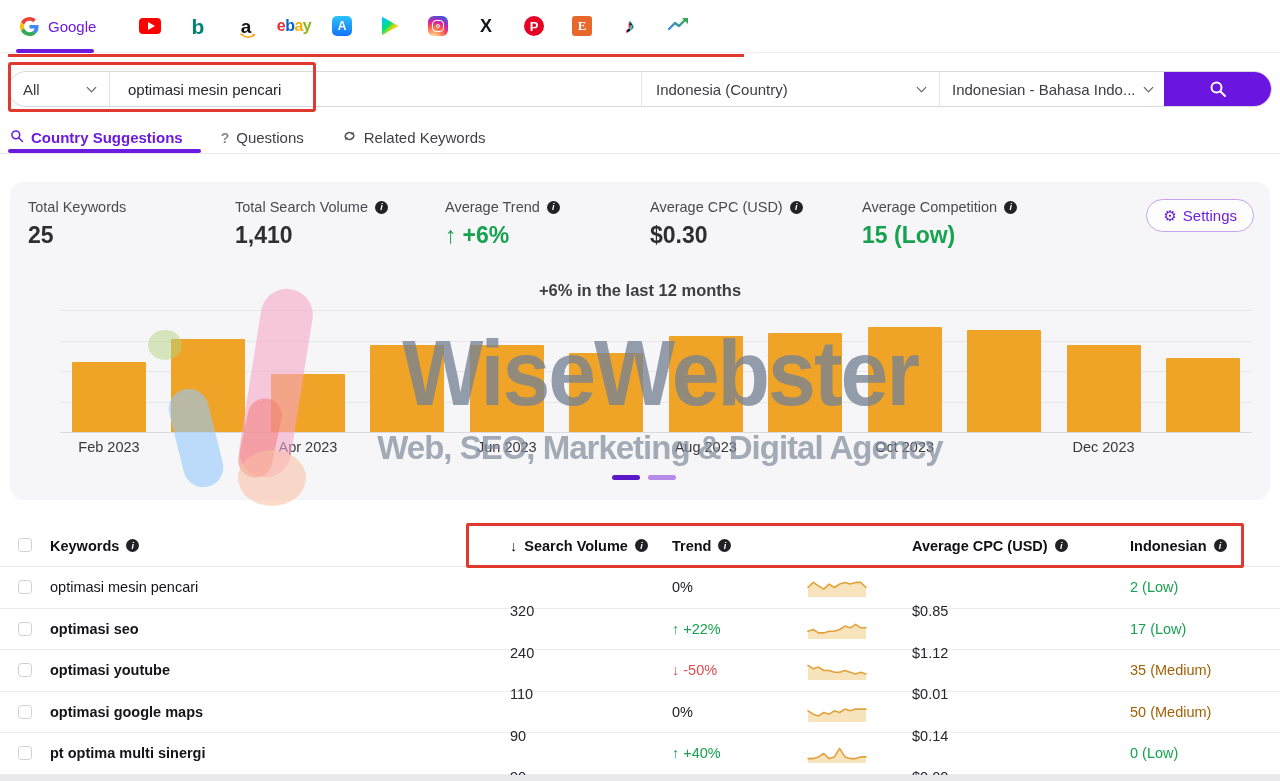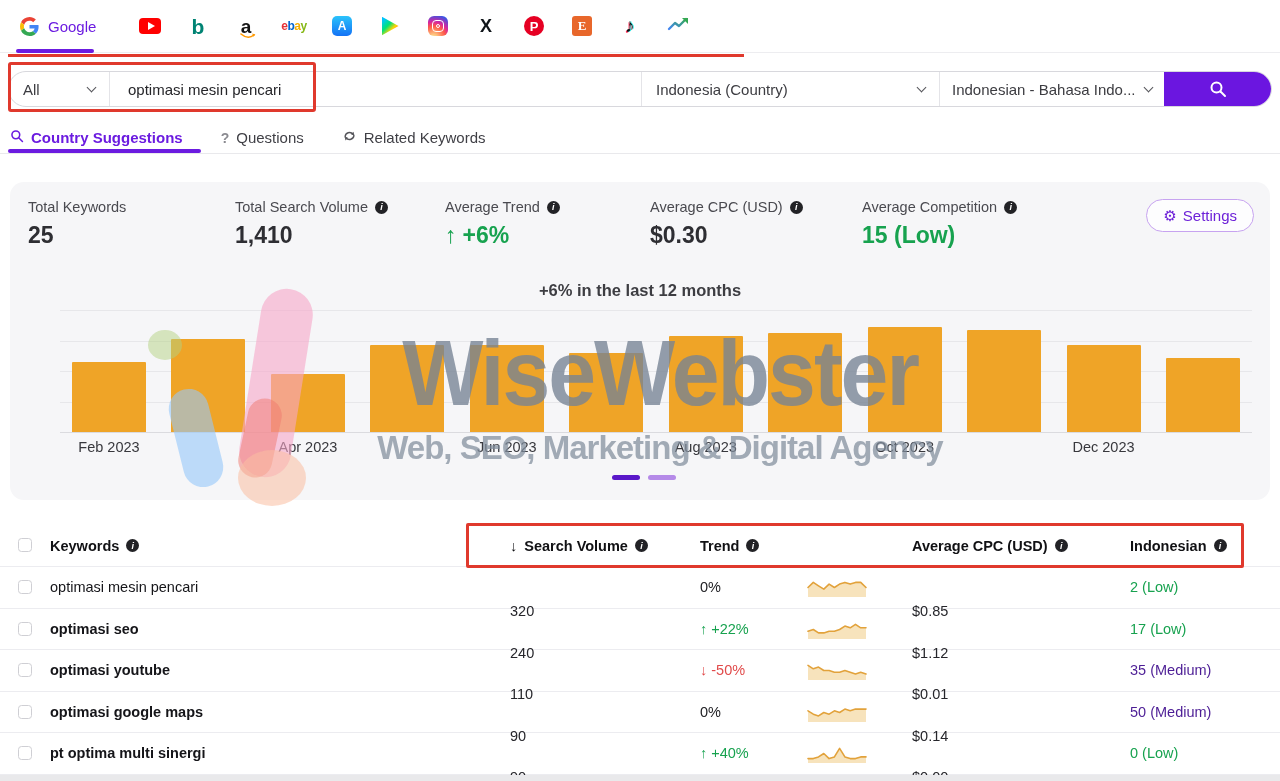--- a/index.html
+++ b/index.html
@@ -14,21 +14,21 @@
   .plat { height:40px; width:48px; display:flex; align-items:center; justify-content:center; cursor:pointer; position:relative; }
   .plat-google { width:112px; justify-content:flex-start; gap:9px; padding-left:6px; }
   .plat-google .glabel { font-size:15px; font-weight:400; color:#6b1be0; }
   .plat-google::after { content:""; position:absolute; left:2px; bottom:-7px; width:78px; height:4px; background:#6b1be0; border-radius:2px; }
   .gsvg svg { width:19px; height:19px; display:block; }
   .yt { width:22px; height:16px; background:#ff0000; border-radius:4px; display:flex; align-items:center; justify-content:center; }
   .yt-tri { width:0; height:0; border-left:7px solid #fff; border-top:4.5px solid transparent; border-bottom:4.5px solid transparent; margin-left:2px; }
   .bing { color:#008373; font-size:21px; font-weight:800; line-height:1; }
   .amz { position:relative; color:#131313; font-size:19px; font-weight:800; line-height:1; }
   .amz svg { position:absolute; left:-1px; bottom:-4px; }
-  .ebay { font-size:12px; font-weight:800; letter-spacing:-0.5px; }
+  .ebay { font-size:16px; font-weight:800; letter-spacing:-0.5px; }
   .ebay b:nth-child(1){color:#e53238}.ebay b:nth-child(2){color:#0064d2}
   .ebay b:nth-child(3){color:#f5af02}.ebay b:nth-child(4){color:#86b817}
   .appstore { width:20px; height:20px; border-radius:5px; background:linear-gradient(180deg,#2bc3fb,#1472f5);
     color:#fff; font-size:12px; font-weight:700; display:flex; align-items:center; justify-content:center; }
   .gplay { width:17px; height:19px; background:linear-gradient(135deg,#00c4ff 10%,#00e376 40%,#ffd500 62%,#ff3a44 90%);
     clip-path:polygon(0 0,100% 50%,0 100%); }
   .insta { width:20px; height:20px; border-radius:6px; position:relative;
     background:radial-gradient(circle at 28% 110%, #fdf497 0%, #fd5949 45%, #d6249f 62%, #285AEB 92%); }
   .insta i { position:absolute; left:4px; top:4px; width:12px; height:12px; border:1.6px solid #fff; border-radius:4px; }
   .insta u { position:absolute; left:7.8px; top:7.8px; width:4.4px; height:4.4px; border:1.4px solid #fff; border-radius:50%; }
@@ -95,29 +95,29 @@
     letter-spacing:-2px; color:rgba(118,131,147,0.78); mix-blend-mode:multiply; transform:scaleY(1.08); white-space:nowrap; }
   .wm-sub { position:absolute; left:330px; top:247px; width:660px; text-align:center; font-size:33px; font-weight:700;
     letter-spacing:-1px; color:rgba(128,140,155,0.72); mix-blend-mode:multiply; white-space:nowrap; }
   .blob { position:absolute; pointer-events:none; }
   
   #thead { position:absolute; left:0; top:524px; width:1280px; height:43px; border-bottom:1px solid #ececf0;
     font-size:14.5px; font-weight:700; color:#111114; }
   .hcell { position:absolute; top:0; height:43px; display:flex; align-items:center; gap:7px; cursor:pointer; }
   .checkbox { position:absolute; left:18px; top:50%; transform:translateY(-50%); width:14px; height:14px;
     border:1.5px solid #cfcfd4; border-radius:3.5px; background:#fff; cursor:pointer; }
-  .c-kw{left:50px}.c-vol{left:510px}.c-trend{left:700px}.c-spark{left:806px}.c-cpc{left:912px}.c-comp{left:1130px}
+  .c-kw{left:50px}.c-vol{left:510px}.c-trend{left:672px}.c-spark{left:806px}.c-cpc{left:912px}.c-comp{left:1130px}
   #tbody { position:absolute; left:0; top:567px; width:1280px; }
   .trow { position:relative; width:1280px; height:41.5px; border-bottom:1px solid #ececf0; font-size:14.5px; }
   .cell { position:absolute; top:50%; transform:translateY(-50%); }
   .kw { color:#151519; cursor:pointer; }
   .kw.bold { font-weight:700; }
   .num { color:#26262b;margin-top:24px; }
   .t-up{color:#17a24f}.t-down{color:#e14b4b}.t-flat{color:#222226}
-  .lv-low{color:#17a24f}.lv-medium{color:#4c1d95}
+  .lv-low{color:#17a24f}.lv-medium{color:#a16207}
   .c-spark svg { display:block; }
   #footstrip { position:absolute; left:0; top:775px; width:1280px; height:6px; background:#e9e9eb; }
 </style>
 </head>
 <body>
 
 <div id="iconbar">
     <div class="plat plat-google active">
       <span class="gsvg">
         <svg viewBox="0 0 48 48">

